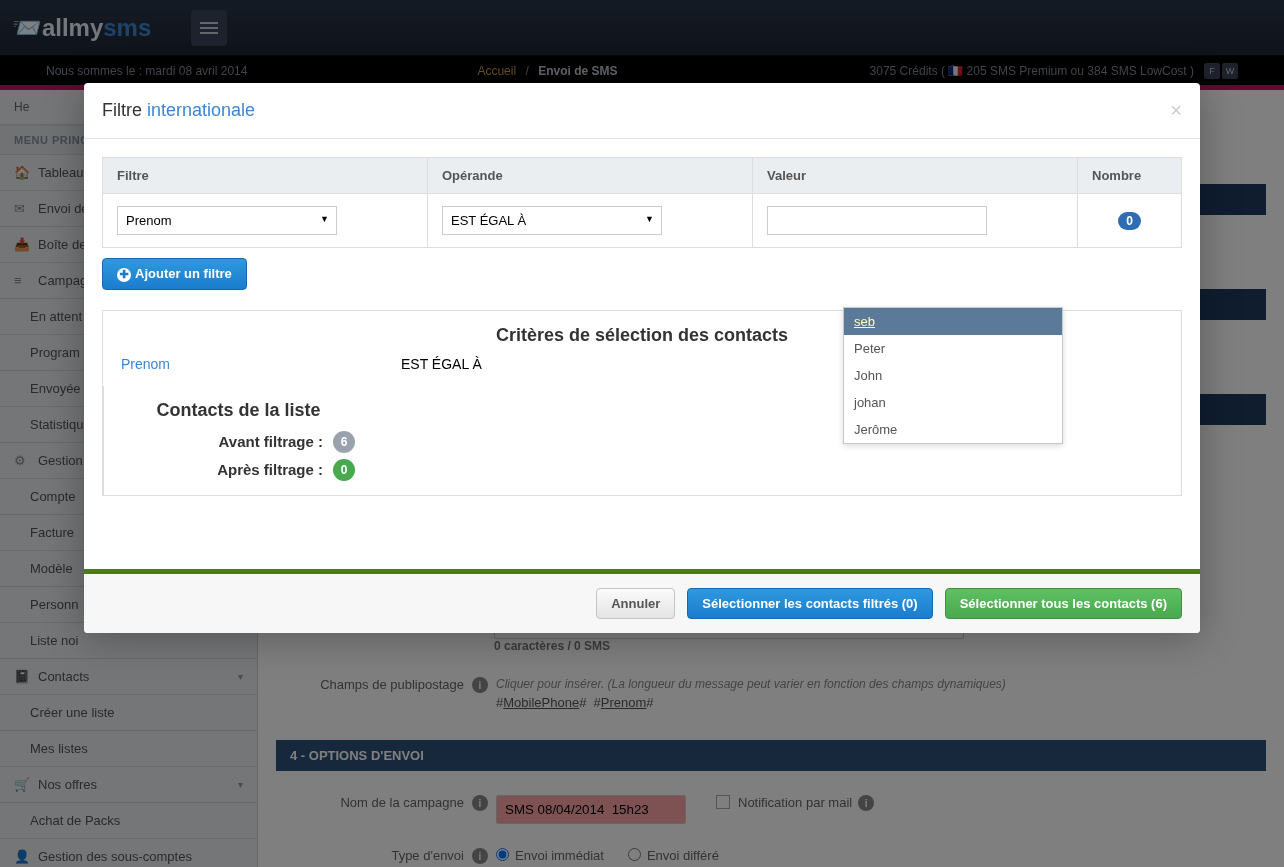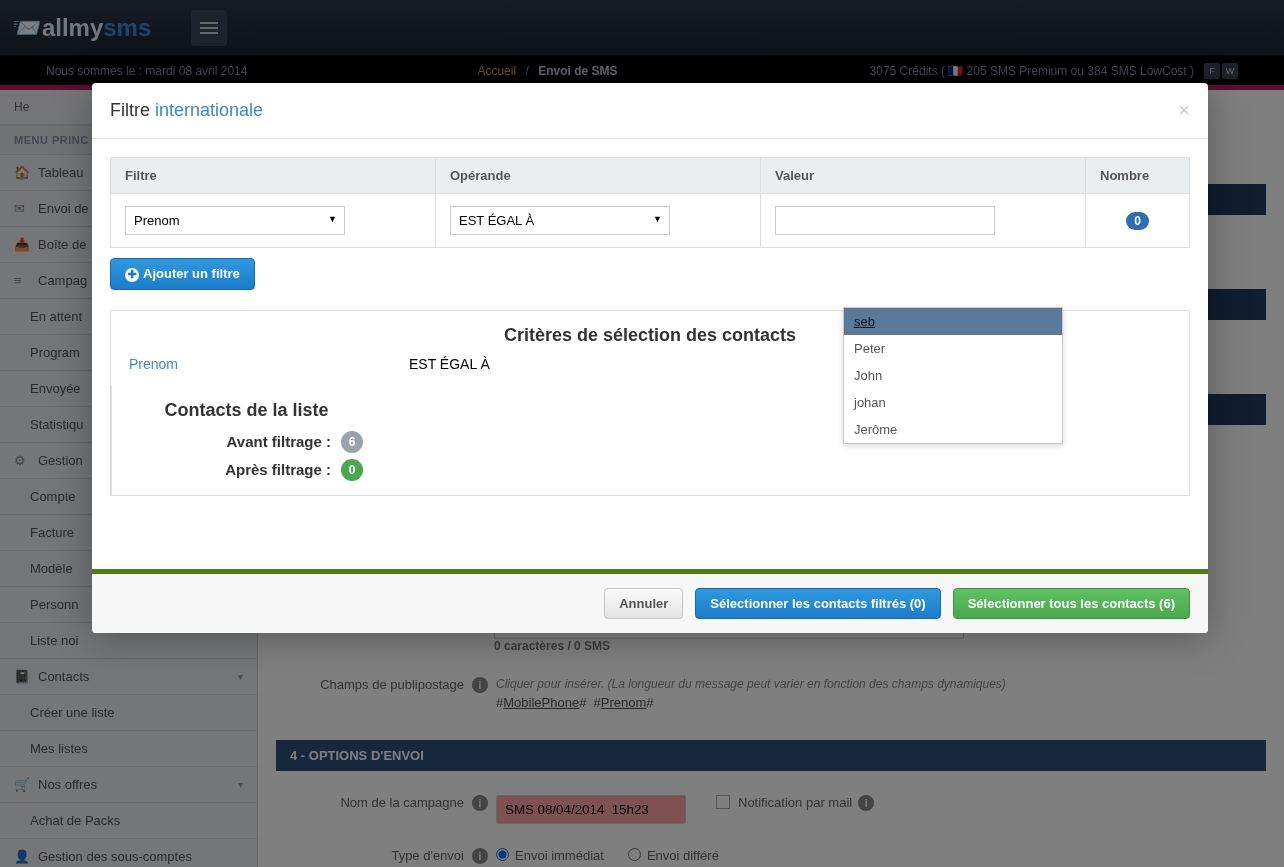--- a/index.html
+++ b/index.html
@@ -47,21 +47,21 @@
 .hint { margin-left: 218px; color: #888; font-style: italic; font-size: 12px; }
 .merge-fields { margin-left: 218px; color: #555; font-size: 13px; margin-top: 4px; }
 .merge-fields a { color: #555; text-decoration: underline; }
 .text-input { border: 1px solid #ccc; padding: 6px 8px; border-radius: 2px; width: 190px; background: #fca5a5; }
 .checkbox-sq { width: 14px; height: 14px; border: 1px solid #aaa; background: #fff; }
 
 
 .overlay { position: absolute; inset: 0; background: rgba(0,0,0,0.5); }
 
 
-.modal { position: absolute; top: 83px; left: 92px; width: 1116px; background: #fff; border-radius: 4px; box-shadow: 0 4px 40px rgba(0,0,0,0.3); }
+.modal { position: absolute; top: 83px; left: 84px; width: 1116px; background: #fff; border-radius: 4px; box-shadow: 0 4px 40px rgba(0,0,0,0.3); }
 .modal-header { padding: 16px 18px; border-bottom: 1px solid #e5e5e5; display: flex; align-items: center; }
 .modal-header h3 { font-size: 18px; font-weight: normal; color: #333; }
 .modal-header h3 .blue { color: #3b87d6; }
 .modal-header .close-x { margin-left: auto; color: #ccc; font-size: 20px; cursor: pointer; }
 .modal-body { padding: 18px; min-height: 430px; }
 
 .f-table { width: 100%; border: 1px solid #ddd; border-collapse: collapse; }
 .f-table th { background: #ebeef1; text-align: left; padding: 10px 14px; font-size: 13px; color: #555; font-weight: bold; border: 1px solid #ddd; }
 .f-table td { padding: 12px 14px; border: 1px solid #ddd; vertical-align: middle; }
 .f-select { width: 100%; max-width: 220px; padding: 6px 8px; border: 1px solid #ccc; background: #fff; font-size: 13px; appearance: none; position: relative; }
@@ -87,21 +87,21 @@
 .crit-right h4 { font-size: 18px; color: #333; text-align: center; margin-bottom: 10px; }
 .kv-row { display: flex; justify-content: flex-end; align-items: center; gap: 10px; font-size: 15px; color: #333; font-weight: bold; margin-top: 6px; }
 .pill-grey { background: #9aa3ad; color: #fff; width: 22px; height: 22px; border-radius: 11px; display: inline-flex; align-items: center; justify-content: center; font-size: 12px; }
 .pill-green { background: #4aa84e; color: #fff; width: 22px; height: 22px; border-radius: 11px; display: inline-flex; align-items: center; justify-content: center; font-size: 12px; }
 
 .modal-footer { border-top: 5px solid #4d7c0f; padding: 14px 18px; background: #f7f7f7; display: flex; justify-content: flex-end; gap: 12px; border-radius: 0 0 4px 4px; }
 
 
 .auto-dd { position: absolute; width: 220px; background: #fff; border: 1px solid #c8c8c8; box-shadow: 0 2px 6px rgba(0,0,0,0.15); }
 .auto-dd .opt { padding: 6px 10px; font-size: 13px; color: #555; cursor: pointer; }
-.auto-dd .opt.sel { background: #5b7a99; color: #0f172a; text-decoration: underline; }
+.auto-dd .opt.sel { background: #5b7a99; color: #fef9c3; text-decoration: underline; }
 
 .flag { display: inline-block; width: 16px; height: 11px; background: linear-gradient(to right, #002395 33%, #fff 33% 66%, #ed2939 66%); vertical-align: middle; margin-right: 4px; border: 1px solid #888; }
 </style>
 </head>
 <body>
 
 <div class="header">
   <div class="logo">
     <span>📨</span>
     <span class="allmy">allmy</span>

